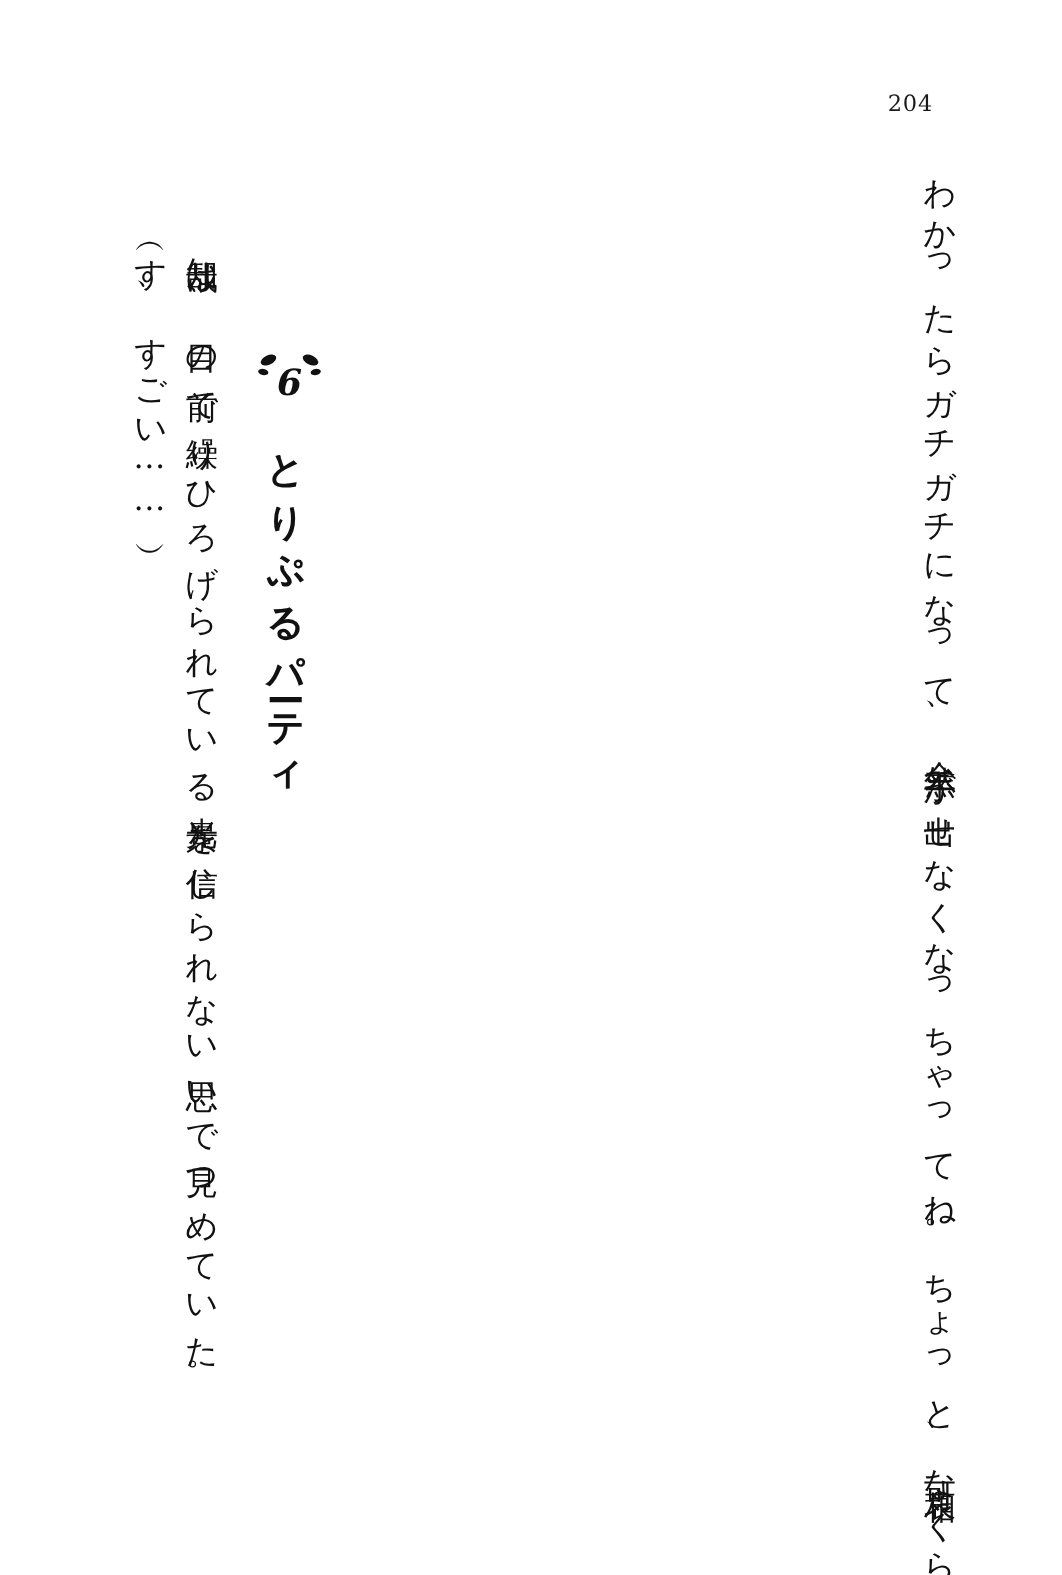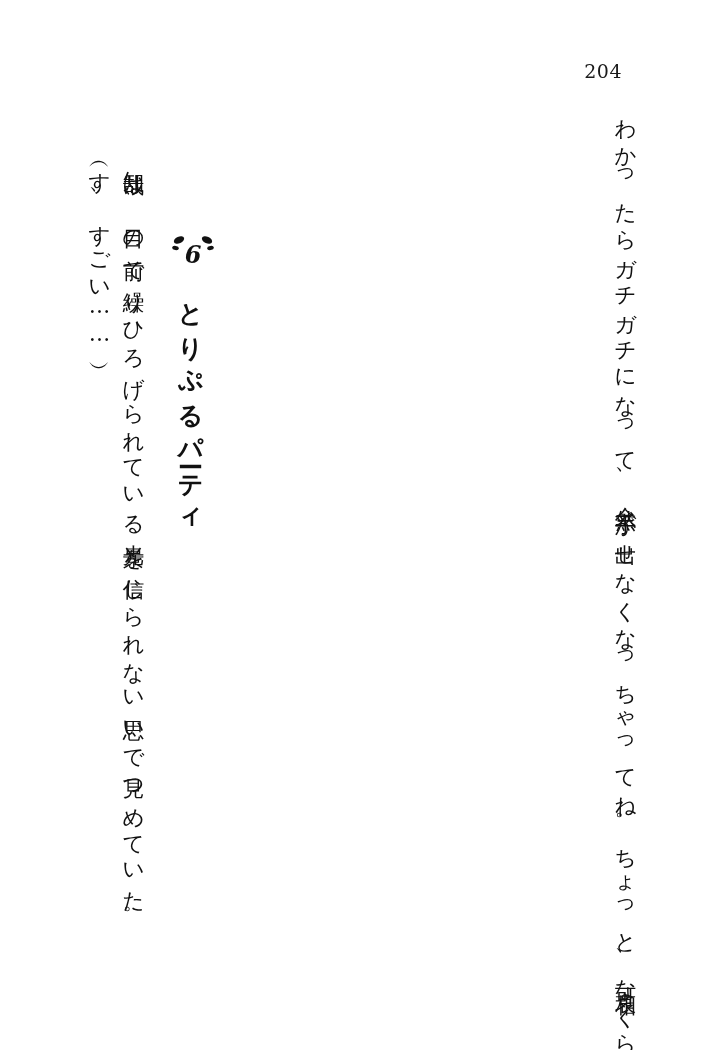--- a/index.html
+++ b/index.html
@@ -20,21 +20,21 @@
     position: absolute;
     inset: 0;
     background: #ffffff;
   }
 
   
   .page-number {
     position: absolute;
     top: 60px;
     right: 86px;
-    font-size: 19px;
+    font-size: 15px;
     letter-spacing: 0.5px;
     font-family: "DejaVu Serif", "Liberation Serif", serif;
     color: #1a1a1a;
   }
 
   
   .body-text {
     position: absolute;
     top: 104px;
     right: 72px;

